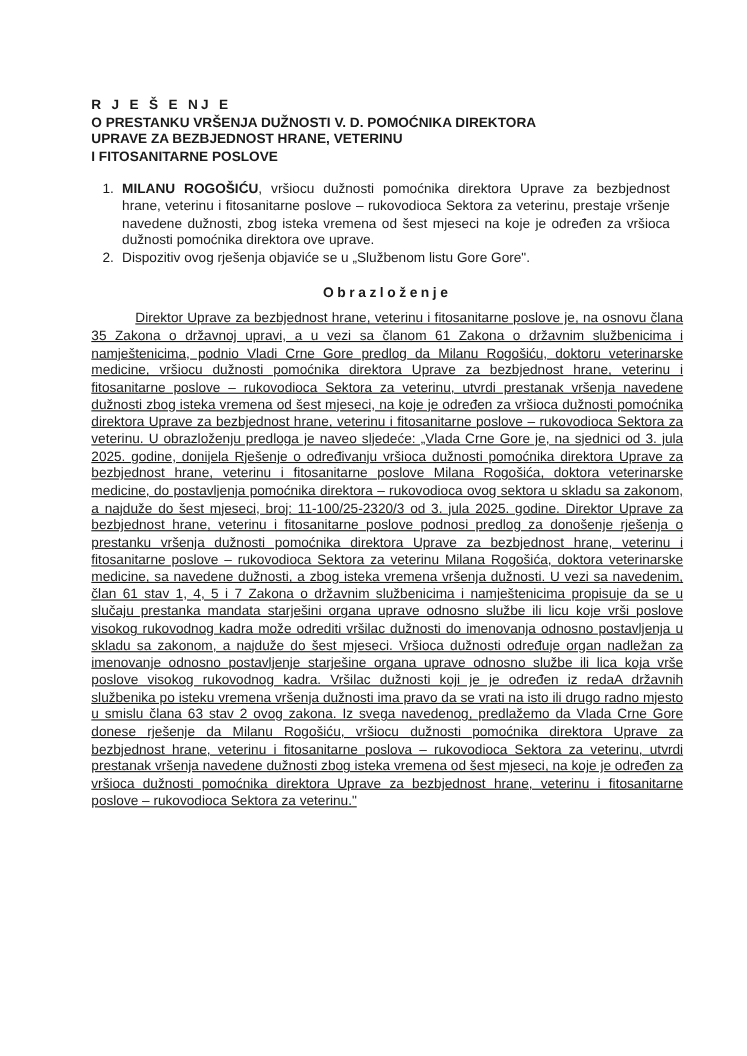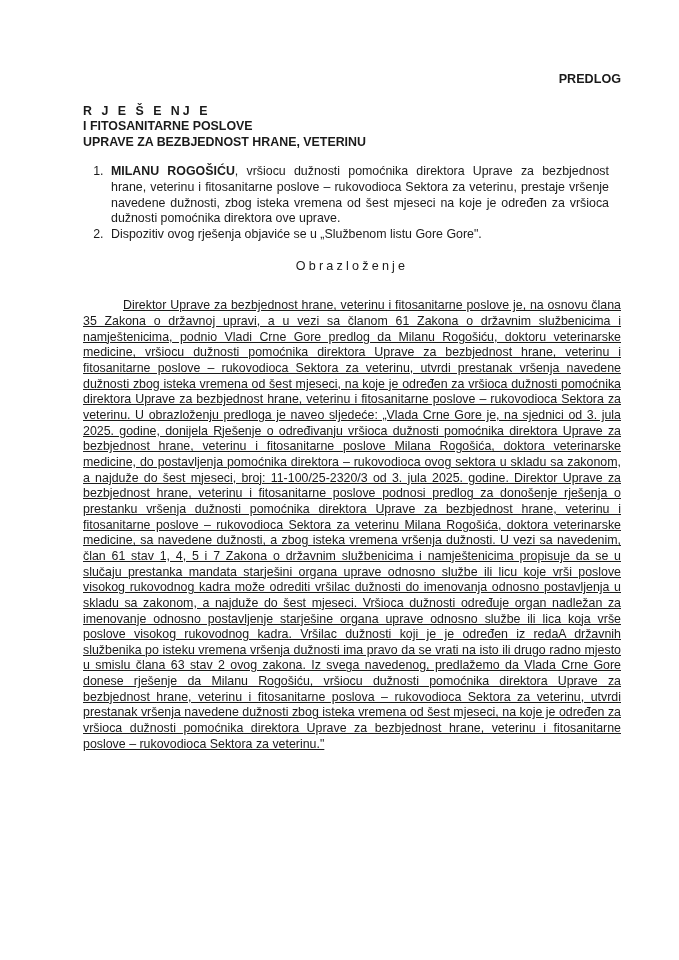--- a/index.html
+++ b/index.html
@@ -10,34 +10,34 @@
   .predlog { text-align: right; font-weight: bold; font-size: 12.6px; margin: 0; }
   .justify { text-align: justify; text-align-last: auto; margin: 0; text-decoration: underline; }
   .indent { text-indent: 40px; }
   .intro { margin: 0; text-align: justify; text-indent: 38px; }
   .title-block { text-align: left; font-weight: bold; margin-top: 16px; font-size: 12.4px; line-height: 15.6px; }
   .title-block div { margin: 0; }
   .spaced { letter-spacing: 3px; }
   ol.dispositiv { margin: 14px 12px 0 0; padding-left: 24px; }
   ol.dispositiv li { text-align: justify; padding-left: 4px; }
   .bold { font-weight: bold; }
-  .section-title { text-align: center; font-weight: normal; letter-spacing: 3.2px; margin-top: 16px; margin-bottom: 24px; font-size: 12.6px; }
+  .section-title { text-align: center; font-weight: bold; letter-spacing: 3.2px; margin-top: 16px; margin-bottom: 8px; font-size: 12.6px; }
   .underline { display: inline-block; border-bottom: 1px solid #1a1a1a; width: 54px; height: 11px; vertical-align: baseline; margin: 0 2px; }
 </style>
 </head>
 <body>
 
 <div class="page">
-  <p class="predlog">PREDLOG</p>
 
 
   <div class="title-block">
     <div class="spaced">R J E Š E NJ E</div>
+    <div>O PRESTANKU VRŠENJA DUŽNOSTI V. D. POMOĆNIKA DIREKTORA</div>
+    <div>UPRAVE ZA BEZBJEDNOST HRANE, VETERINU</div>
     <div>I FITOSANITARNE POSLOVE</div>
-    <div>UPRAVE ZA BEZBJEDNOST HRANE, VETERINU</div>
   </div>
 
   <ol class="dispositiv">
     <li><span class="bold">MILANU ROGOŠIĆU</span><span>, vršiocu dužnosti pomoćnika direktora Uprave za bezbjednost hrane, veterinu i fitosanitarne poslove – rukovodioca Sektora za veterinu, prestaje vršenje navedene dužnosti, zbog isteka vremena od šest mjeseci na koje je određen za vršioca dužnosti pomoćnika direktora ove uprave.</span></li>
     <li><span>Dispozitiv ovog rješenja objaviće se u „Službenom listu Gore Gore".</span></li>
   </ol>
 
   <div class="section-title">Obrazloženje</div>
 
   <p class="justify indent">Direktor Uprave za bezbjednost hrane, veterinu i fitosanitarne poslove je, na osnovu člana 35 Zakona o državnoj upravi, a u vezi sa članom 61 Zakona o državnim službenicima i namještenicima, podnio Vladi Crne Gore predlog da Milanu Rogošiću, doktoru veterinarske medicine, vršiocu dužnosti pomoćnika direktora Uprave za bezbjednost hrane, veterinu i fitosanitarne poslove – rukovodioca Sektora za veterinu, utvrdi prestanak vršenja navedene dužnosti zbog isteka vremena od šest mjeseci, na koje je određen za vršioca dužnosti pomoćnika direktora Uprave za bezbjednost hrane, veterinu i fitosanitarne poslove – rukovodioca Sektora za veterinu. U obrazloženju predloga je naveo sljedeće: „Vlada Crne Gore je, na sjednici od 3. jula 2025. godine, donijela Rješenje o određivanju vršioca dužnosti pomoćnika direktora Uprave za bezbjednost hrane, veterinu i fitosanitarne poslove Milana Rogošića, doktora veterinarske medicine, do postavljenja pomoćnika direktora – rukovodioca ovog sektora u skladu sa zakonom, a najduže do šest mjeseci, broj: 11-100/25-2320/3 od 3. jula 2025. godine. Direktor Uprave za bezbjednost hrane, veterinu i fitosanitarne poslove podnosi predlog za donošenje rješenja o prestanku vršenja dužnosti pomoćnika direktora Uprave za bezbjednost hrane, veterinu i fitosanitarne poslove – rukovodioca Sektora za veterinu Milana Rogošića, doktora veterinarske medicine, sa navedene dužnosti, a zbog isteka vremena vršenja dužnosti. U vezi sa navedenim, član 61 stav 1, 4, 5 i 7 Zakona o državnim službenicima i namještenicima propisuje da se u slučaju prestanka mandata starješini organa uprave odnosno službe ili licu koje vrši poslove visokog rukovodnog kadra može odrediti vršilac dužnosti do imenovanja odnosno postavljenja u skladu sa zakonom, a najduže do šest mjeseci. Vršioca dužnosti određuje organ nadležan za imenovanje odnosno postavljenje starješine organa uprave odnosno službe ili lica koja vrše poslove visokog rukovodnog kadra. Vršilac dužnosti koji je je određen iz redaA državnih službenika po isteku vremena vršenja dužnosti ima pravo da se vrati na isto ili drugo radno mjesto u smislu člana 63 stav 2 ovog zakona. Iz svega navedenog, predlažemo da Vlada Crne Gore donese rješenje da Milanu Rogošiću, vršiocu dužnosti pomoćnika direktora Uprave za bezbjednost hrane, veterinu i fitosanitarne poslova – rukovodioca Sektora za veterinu, utvrdi prestanak vršenja navedene dužnosti zbog isteka vremena od šest mjeseci, na koje je određen za vršioca dužnosti pomoćnika direktora Uprave za bezbjednost hrane, veterinu i fitosanitarne poslove – rukovodioca Sektora za veterinu."</p>

